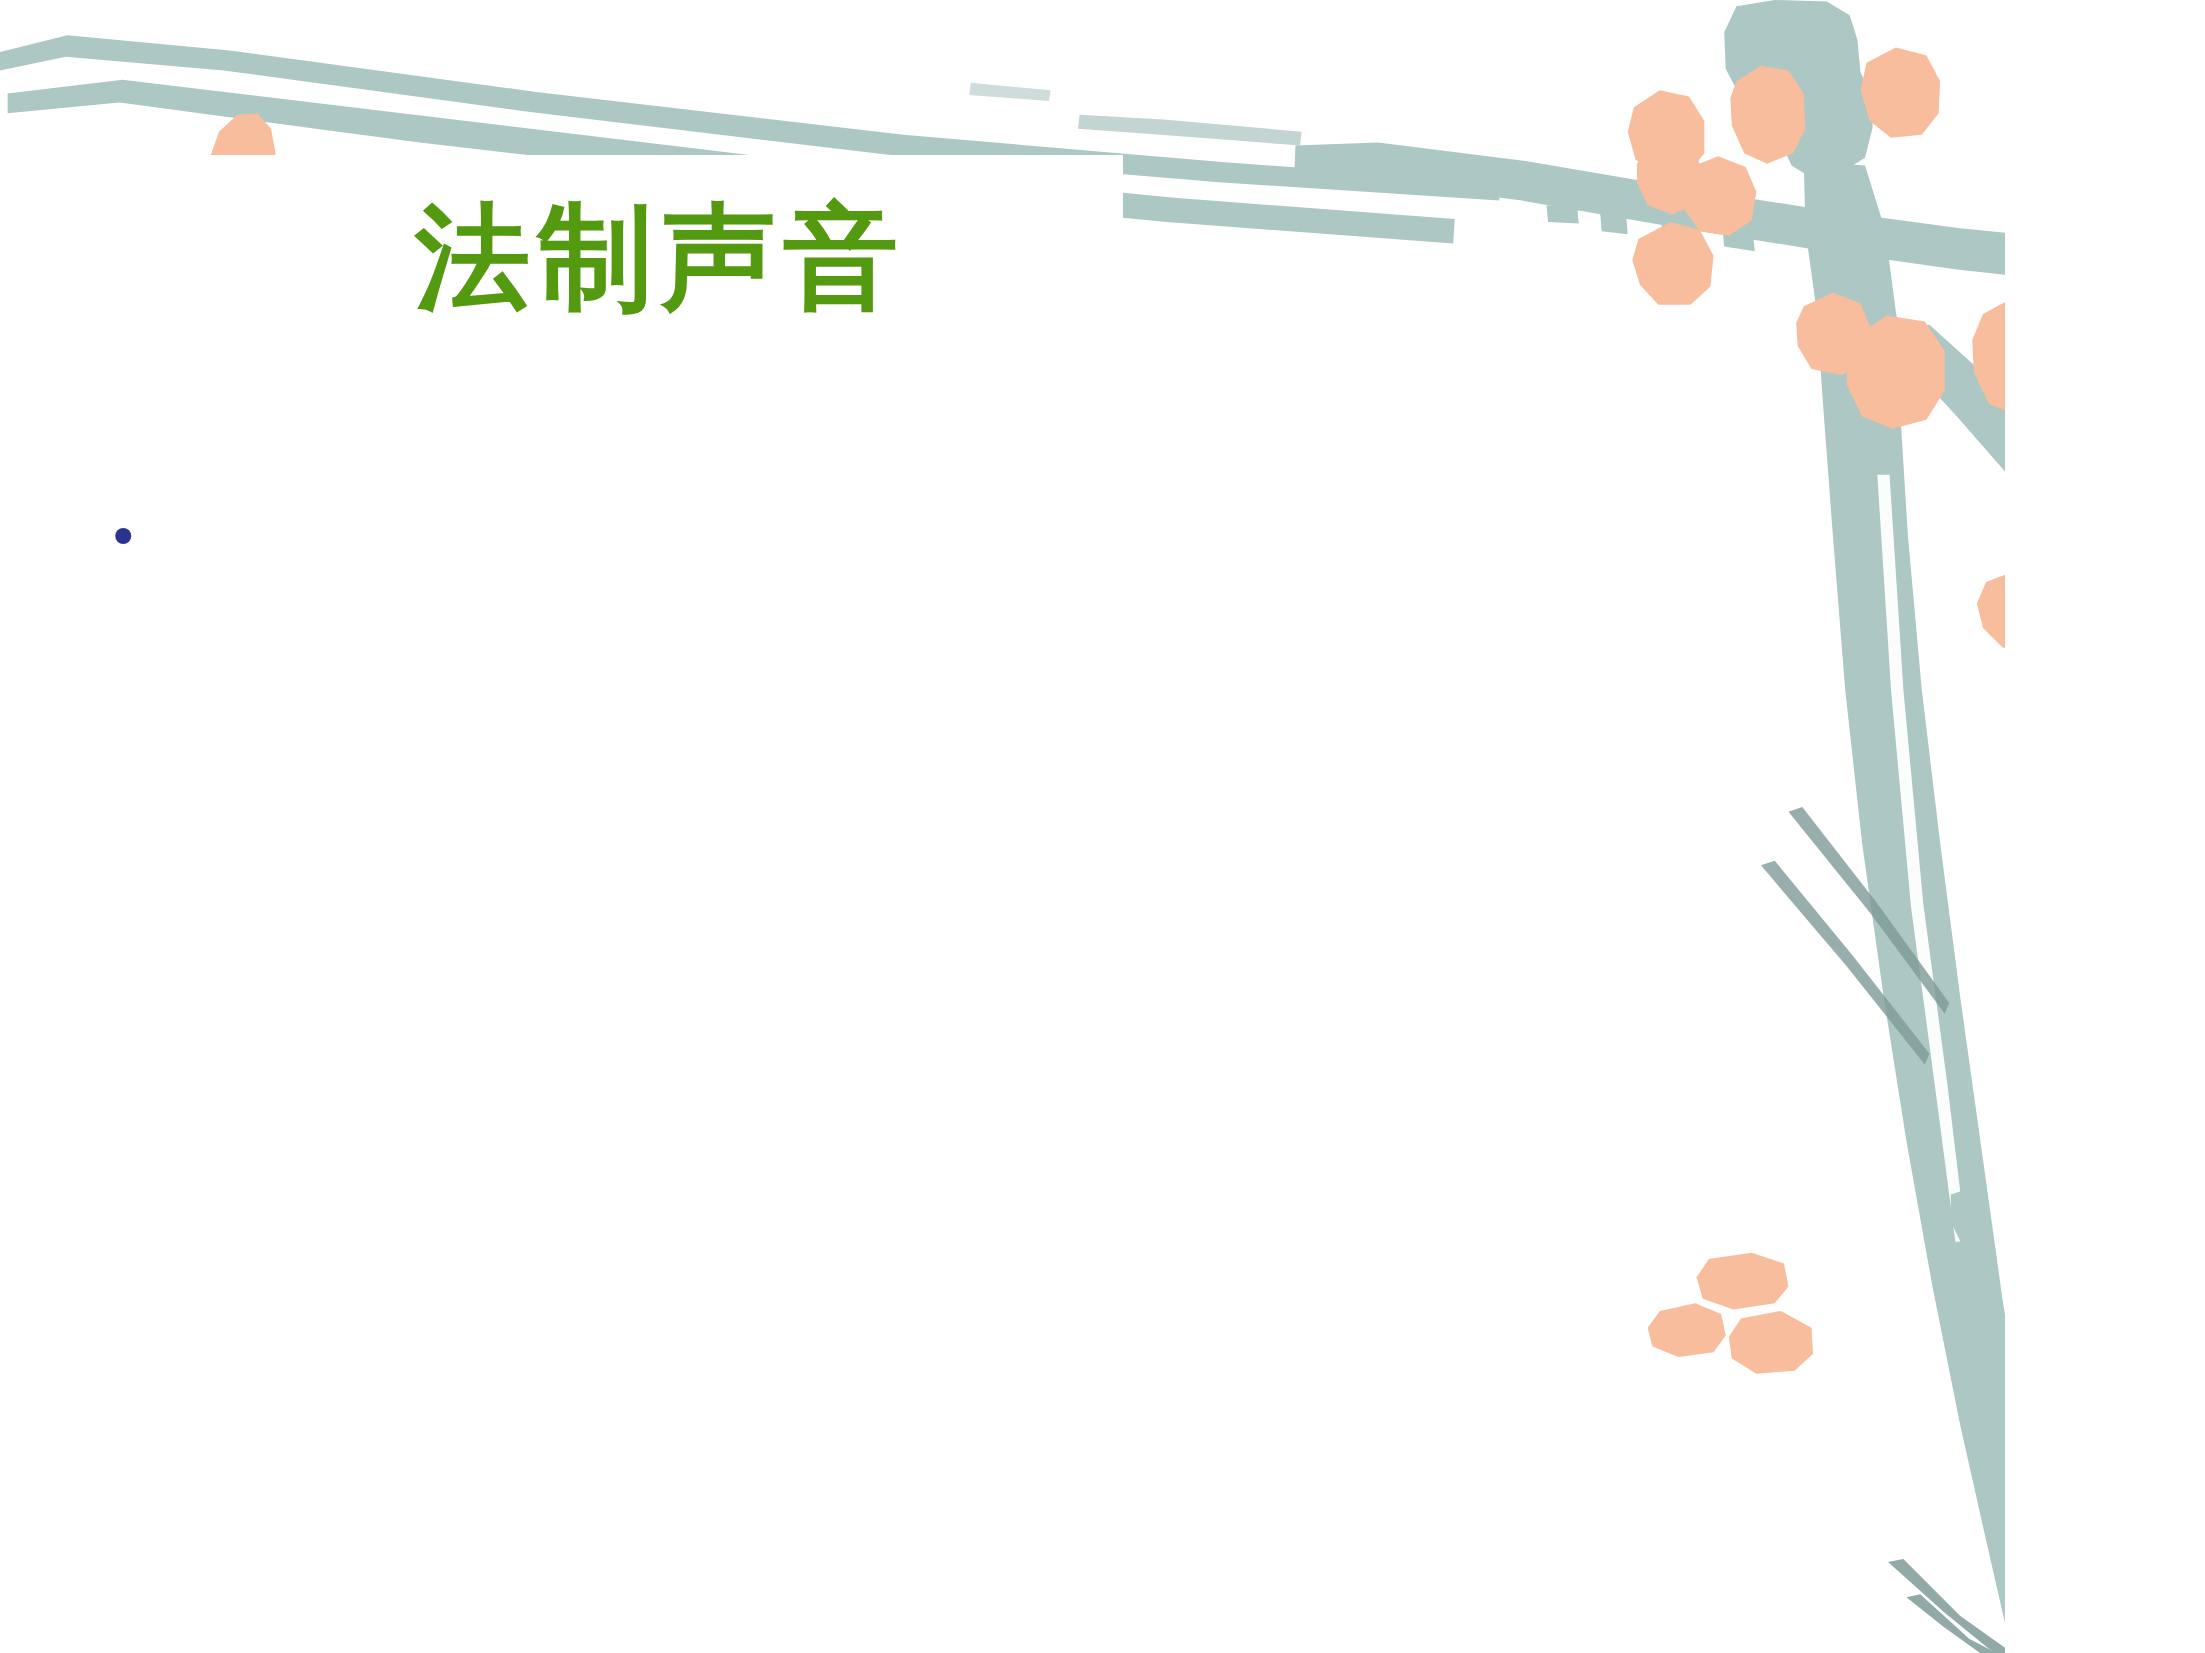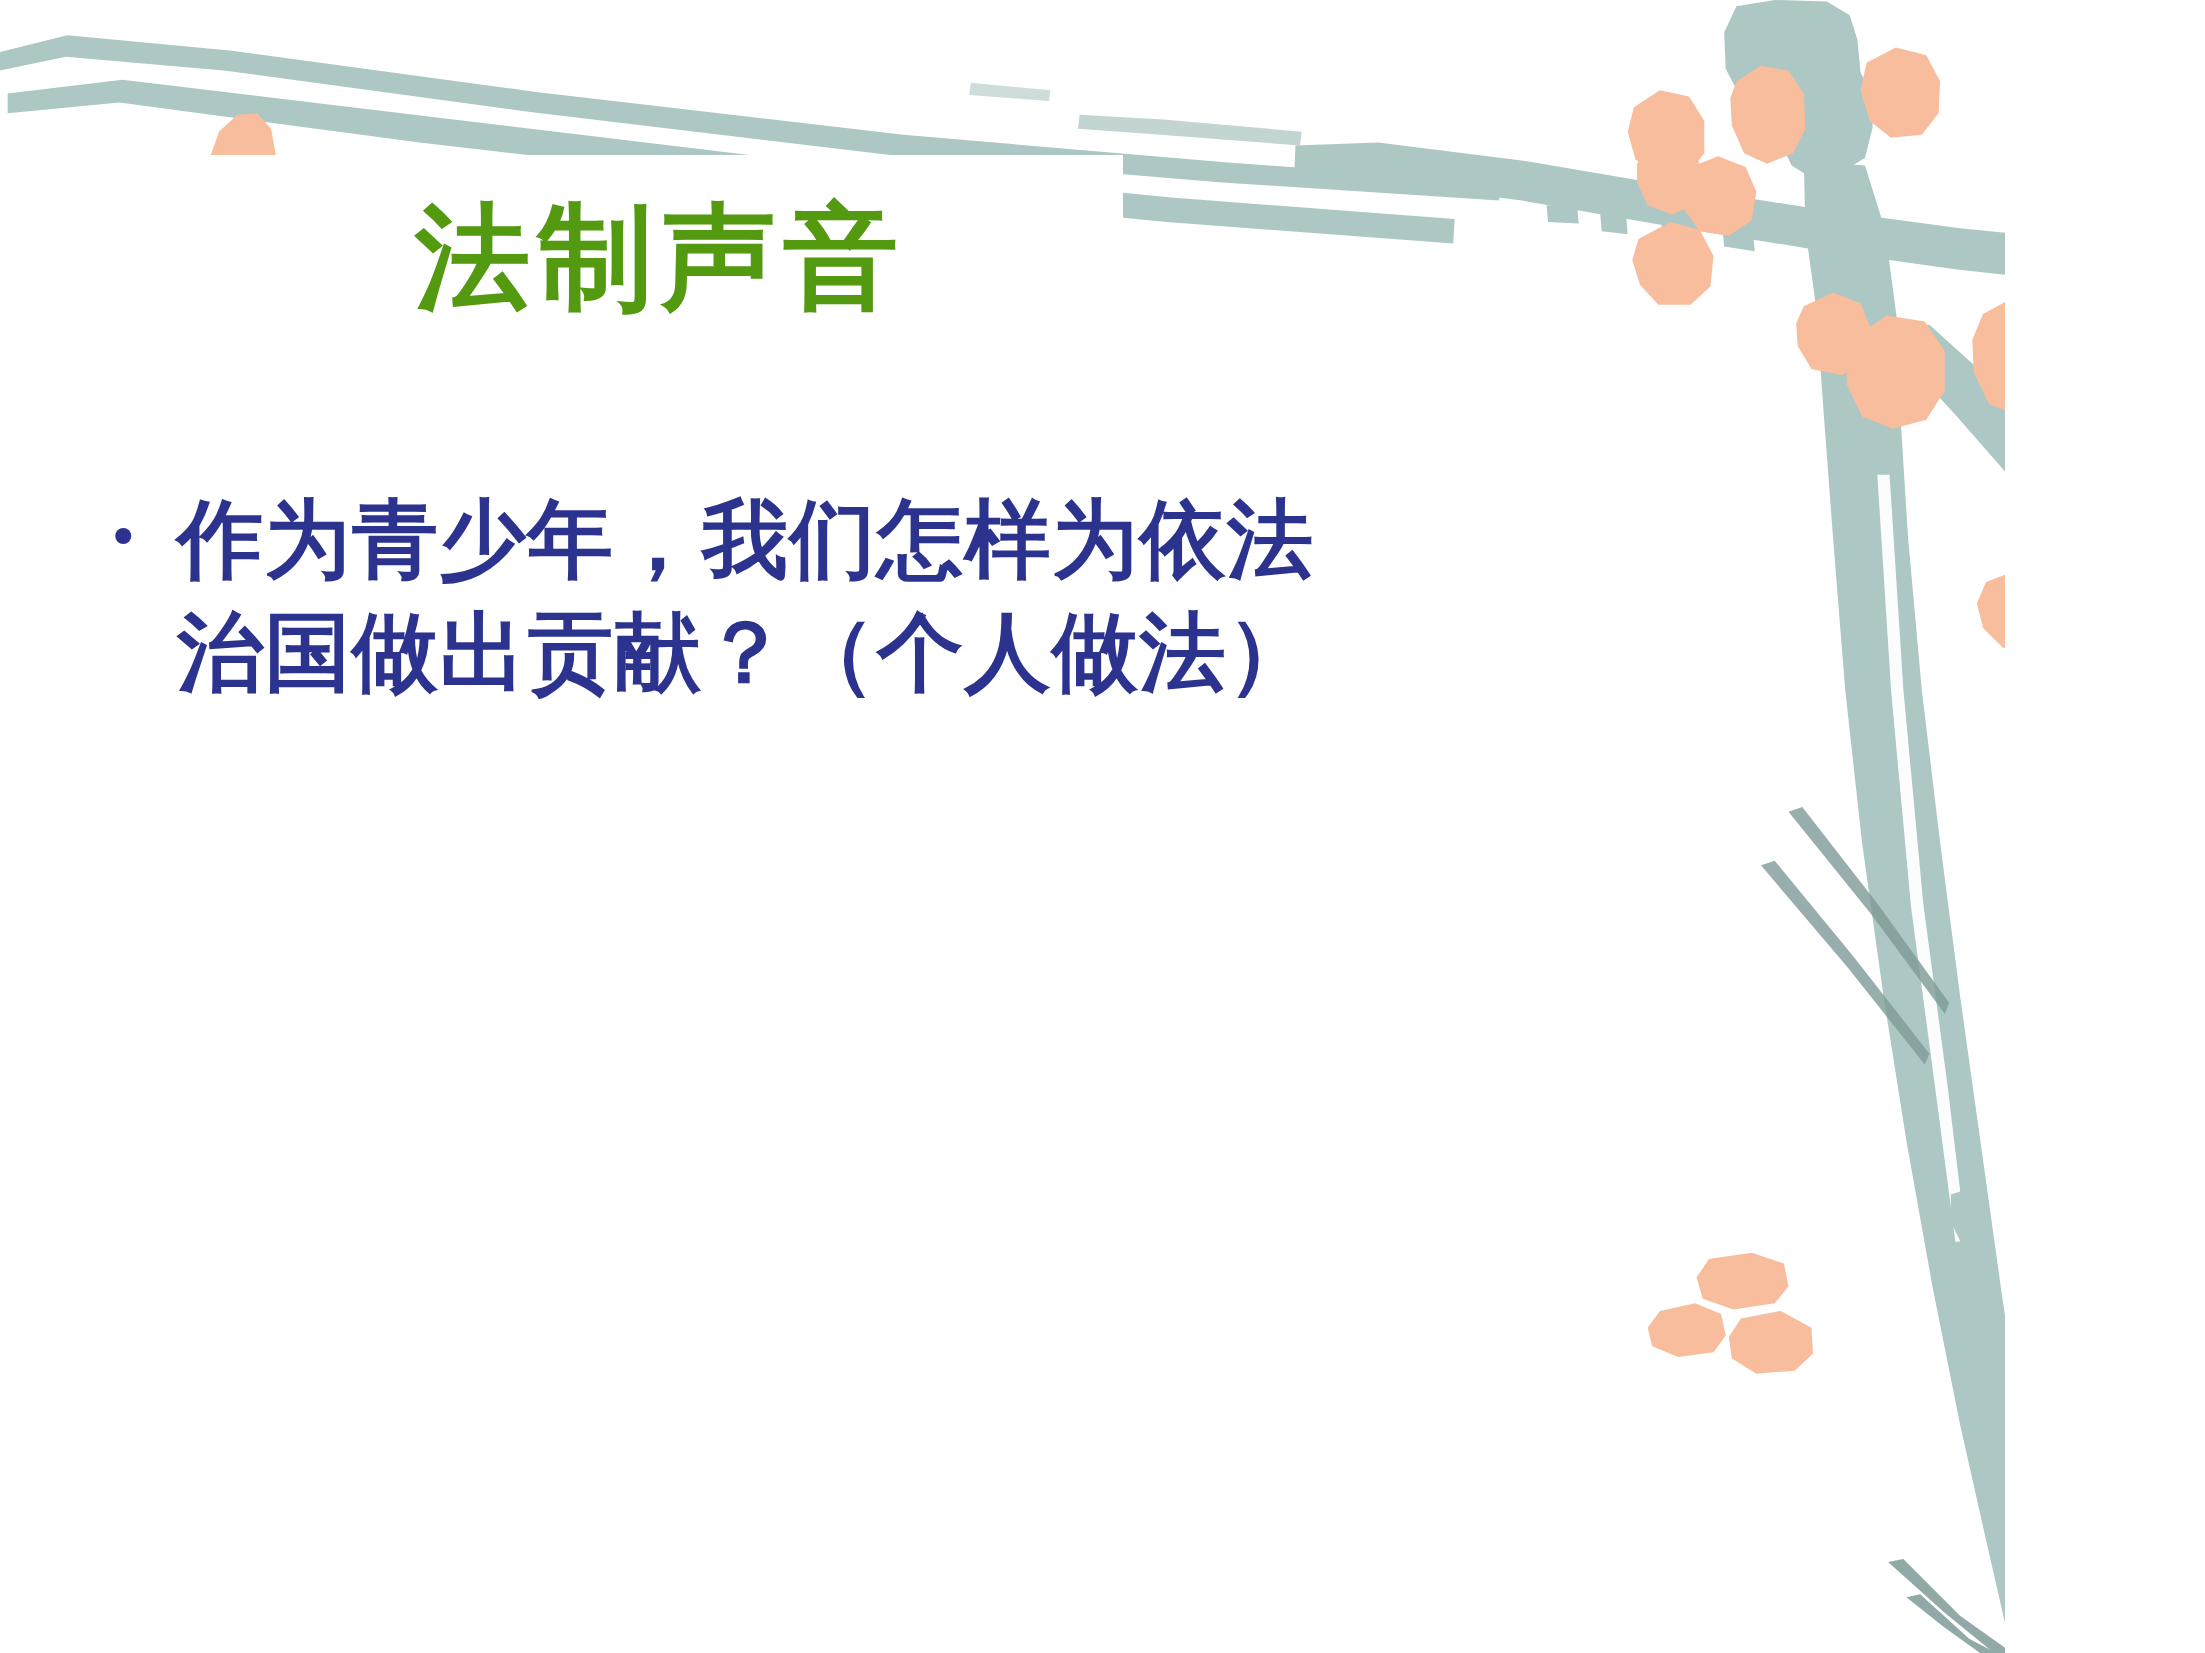--- a/index.html
+++ b/index.html
@@ -209,18 +209,17 @@
       <path d="M 2274,1722 L 2326,1712 L 2366,1734 L 2368,1768 L 2344,1790 L 2294,1794 L 2262,1774 L 2258,1746 Z"></path>
     </g>
   </svg>
 
   <div id="title-plate"></div>
   <div id="title-text">法制声音</div>
 
   <div id="body">
     <div class="bullet-row">
       <span class="bullet-marker">•</span>
-      <span class="bullet-text">作为青少年，我们怎样为依法治国做出贡献？（个人做法）</span>
     </div>
   </div>
 
 </div>
 
 
 </body></html>

